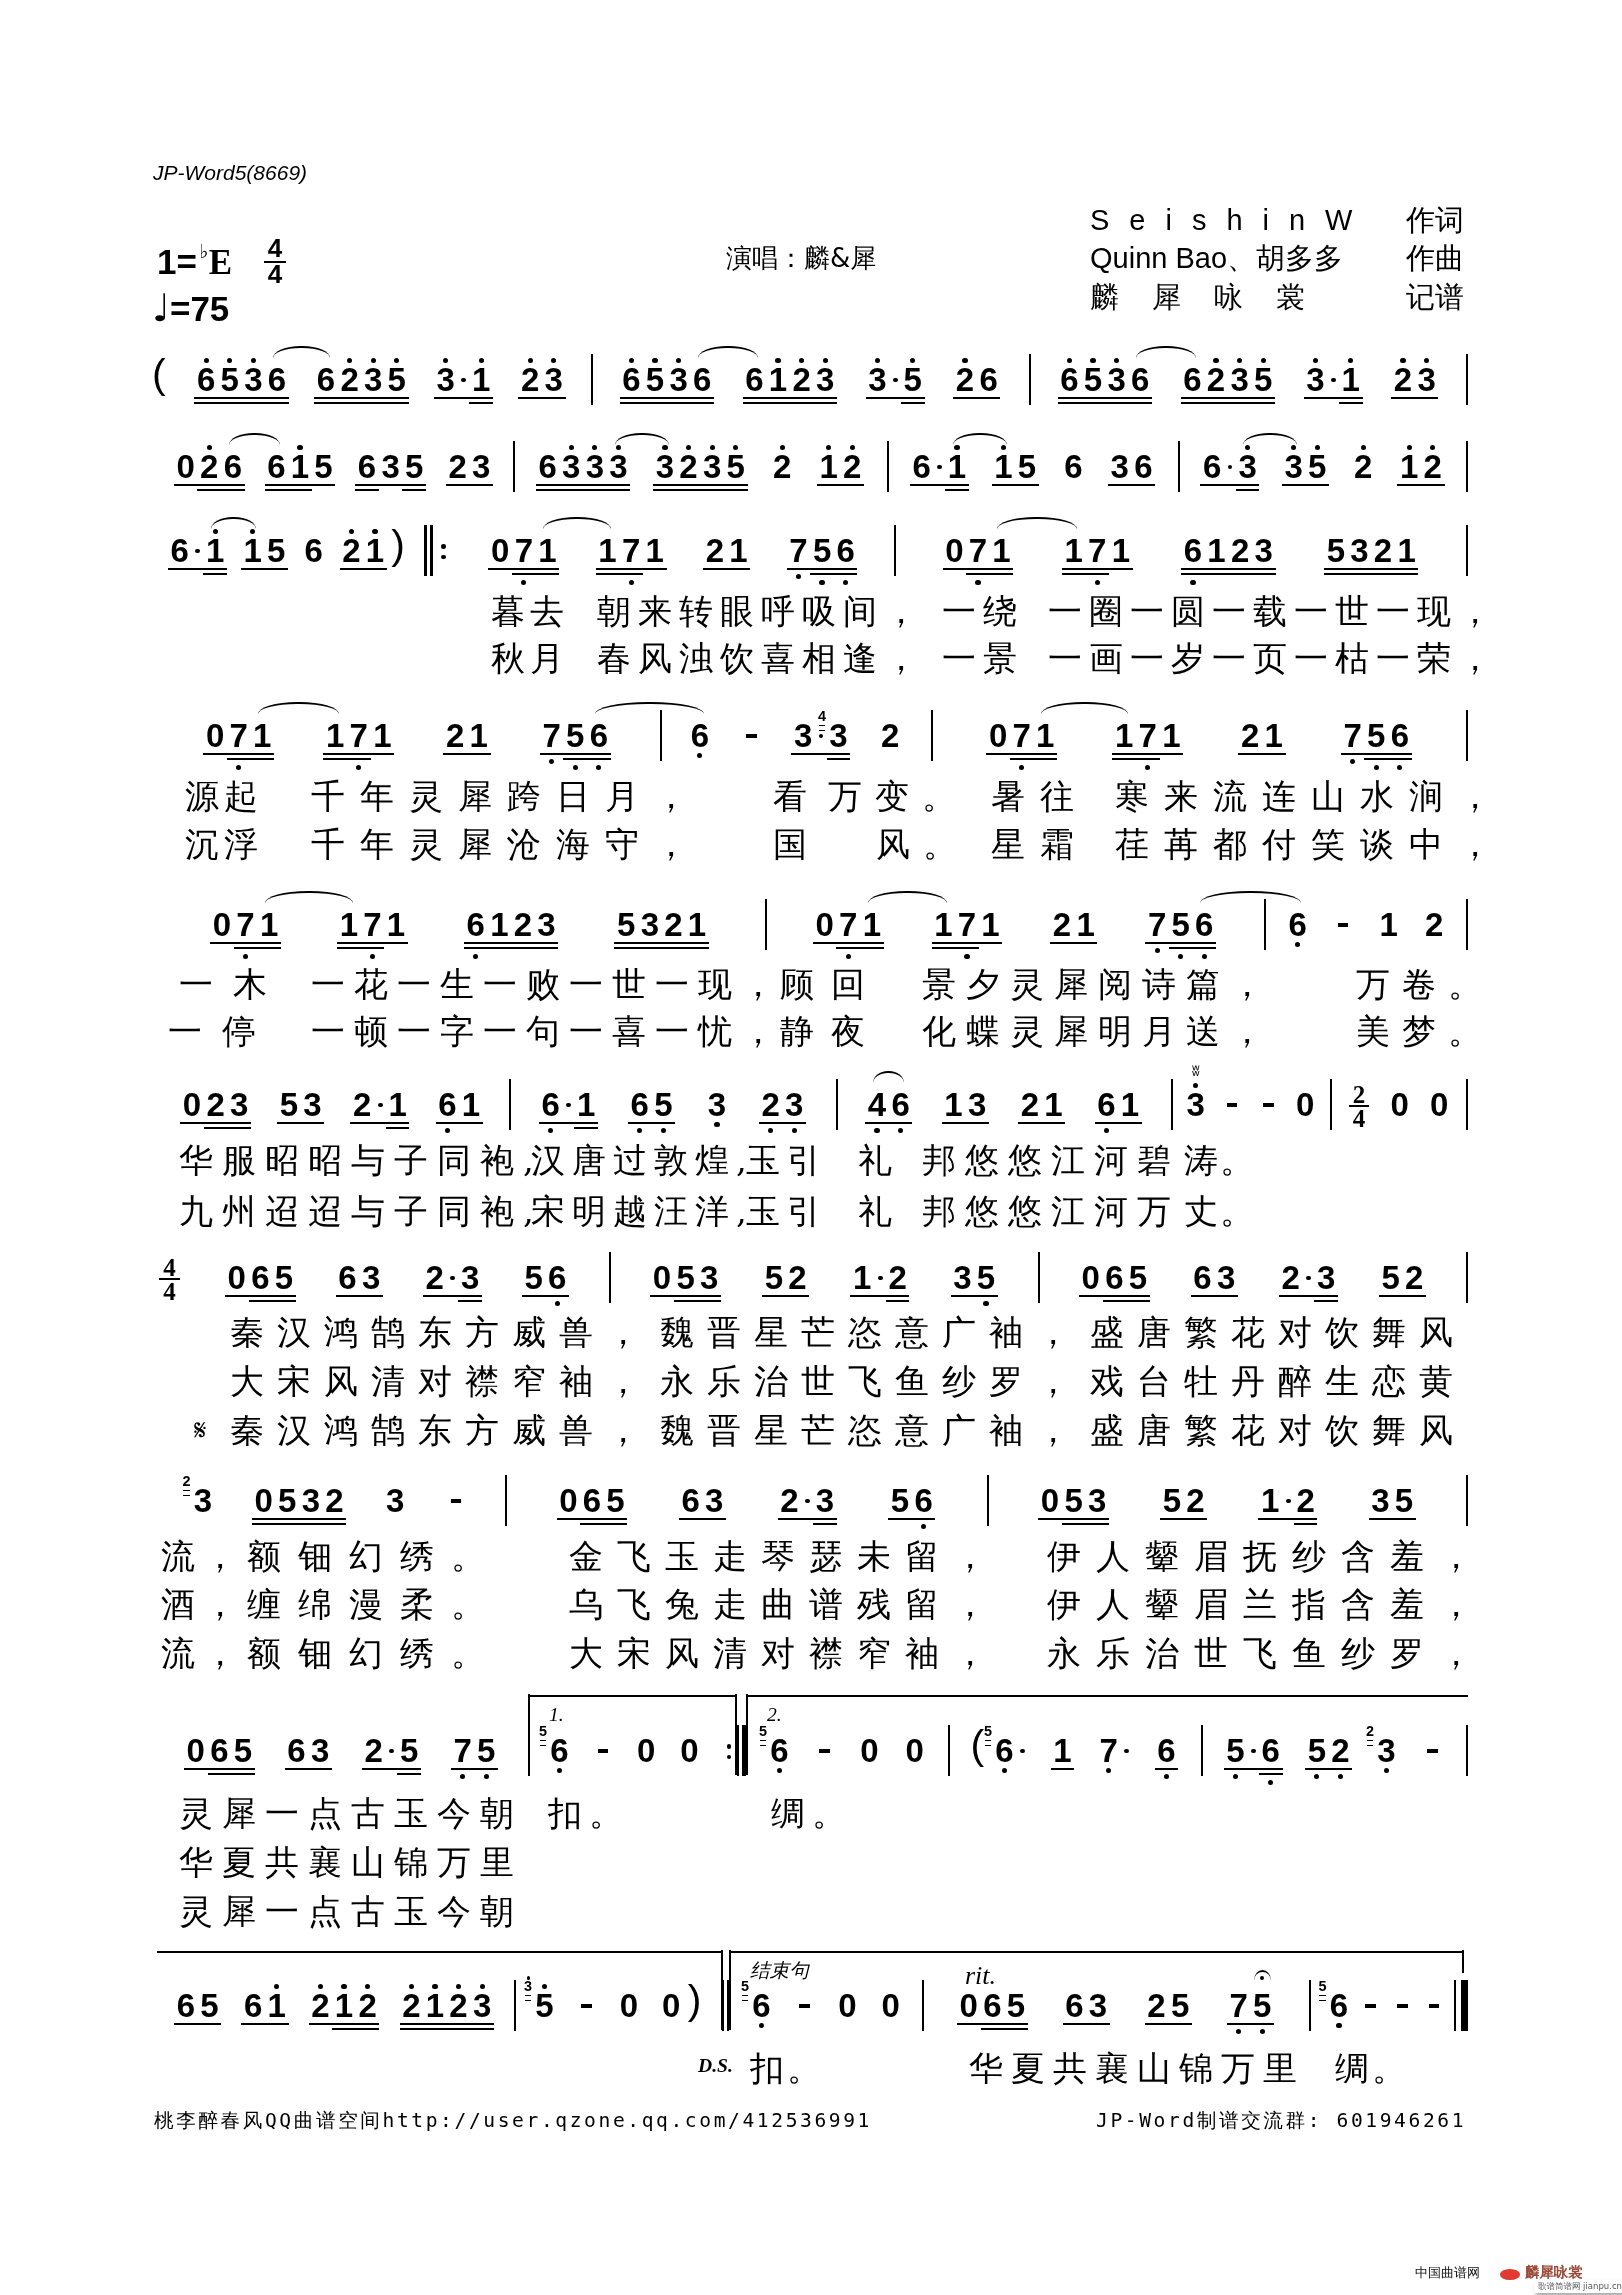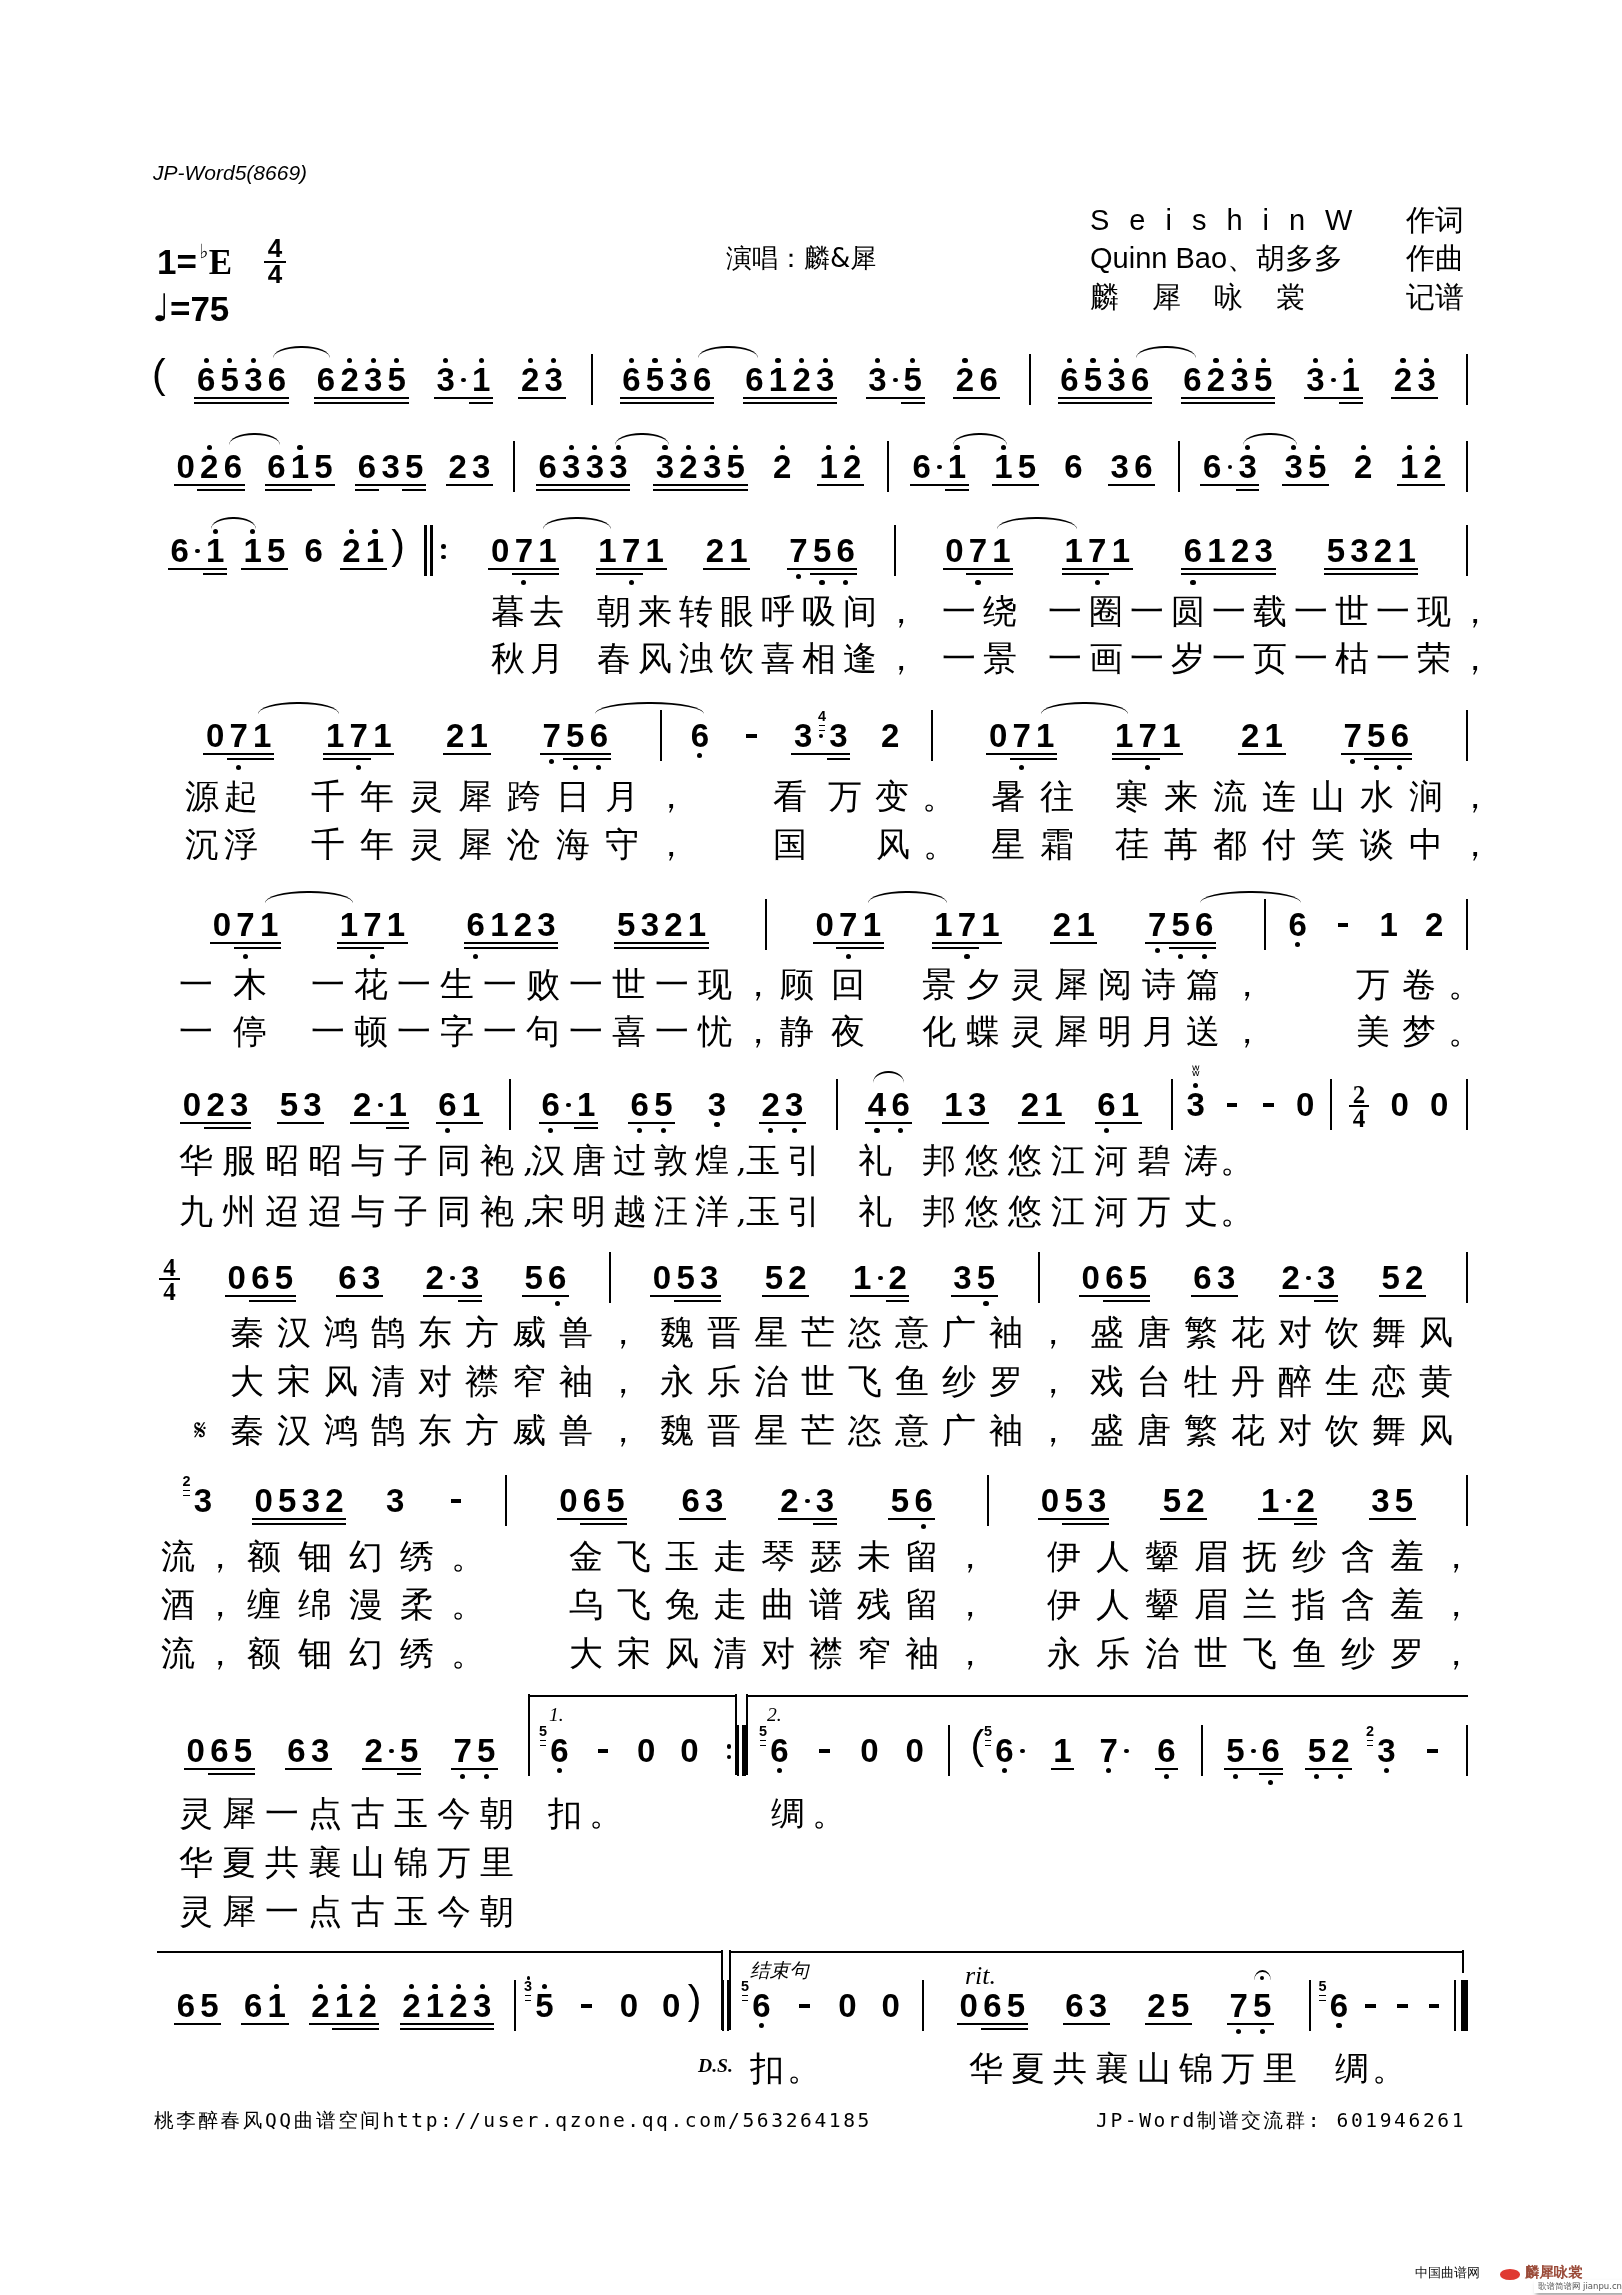--- a/index.html
+++ b/index.html
@@ -528,21 +528,21 @@
         <div class="tie" style="left: 1200px; width: 101px;"></div>
       </div>
       <div class="lyr-row" style="top: 965px;">
         <span class="lyr-seg" style="left: 179px;"><span class="lc" style="width: 54px;">一</span><span class="lc" style="width: 54px;">木</span></span>
         <span class="lyr-seg" style="left: 311px;"><span class="lc" style="width: 43px;">一</span><span class="lc" style="width: 43px;">花</span><span class="lc" style="width: 43px;">一</span><span class="lc" style="width: 43px;">生</span><span class="lc" style="width: 43px;">一</span><span class="lc" style="width: 43px;">败</span><span class="lc" style="width: 43px;">一</span><span class="lc" style="width: 43px;">世</span><span class="lc" style="width: 43px;">一</span><span class="lc" style="width: 43px;">现</span><span class="lc" style="width: 43px;">，</span></span>
         <span class="lyr-seg" style="left: 780px;"><span class="lc" style="width: 51px;">顾</span><span class="lc" style="width: 51px;">回</span></span>
         <span class="lyr-seg" style="left: 922px;"><span class="lc" style="width: 44px;">景</span><span class="lc" style="width: 44px;">夕</span><span class="lc" style="width: 44px;">灵</span><span class="lc" style="width: 44px;">犀</span><span class="lc" style="width: 44px;">阅</span><span class="lc" style="width: 44px;">诗</span><span class="lc" style="width: 44px;">篇</span><span class="lc" style="width: 44px;">，</span></span>
         <span class="lyr-seg" style="left: 1356px;"><span class="lc" style="width: 46px;">万</span><span class="lc" style="width: 46px;">卷</span><span class="lc" style="width: 46px;">。</span></span>
       </div>
       <div class="lyr-row" style="top: 1012px;">
-        <span class="lyr-seg" style="left: 179px;"><span class="lc" style="width: 54px;">一</span><span class="lc" style="width: 54px;">停</span></span>
+        <span class="lyr-seg" style="left: 168px;"><span class="lc" style="width: 54px;">一</span><span class="lc" style="width: 54px;">停</span></span>
         <span class="lyr-seg" style="left: 311px;"><span class="lc" style="width: 43px;">一</span><span class="lc" style="width: 43px;">顿</span><span class="lc" style="width: 43px;">一</span><span class="lc" style="width: 43px;">字</span><span class="lc" style="width: 43px;">一</span><span class="lc" style="width: 43px;">句</span><span class="lc" style="width: 43px;">一</span><span class="lc" style="width: 43px;">喜</span><span class="lc" style="width: 43px;">一</span><span class="lc" style="width: 43px;">忧</span><span class="lc" style="width: 43px;">，</span></span>
         <span class="lyr-seg" style="left: 780px;"><span class="lc" style="width: 51px;">静</span><span class="lc" style="width: 51px;">夜</span></span>
         <span class="lyr-seg" style="left: 922px;"><span class="lc" style="width: 44px;">化</span><span class="lc" style="width: 44px;">蝶</span><span class="lc" style="width: 44px;">灵</span><span class="lc" style="width: 44px;">犀</span><span class="lc" style="width: 44px;">明</span><span class="lc" style="width: 44px;">月</span><span class="lc" style="width: 44px;">送</span><span class="lc" style="width: 44px;">，</span></span>
         <span class="lyr-seg" style="left: 1356px;"><span class="lc" style="width: 46px;">美</span><span class="lc" style="width: 46px;">梦</span><span class="lc" style="width: 46px;">。</span></span>
       </div>
       <div class="line" style="top: 1093px;">
         <div class="measure" style="left: 154px; width: 355px;">
           <div class="grp">
             <span class="c">0<i class="ul ul1"></i></span>
             <span class="c">2<i class="ul ul1"></i><i class="ul ul2"></i></span>
@@ -1047,21 +1047,21 @@
         <span class="mark mark-rit" style="left: 965px; top: -31px;">rit.</span>
       </div>
       <div class="lyr-row" style="top: 2049px;">
         <span class="lyr-seg ds" style="left: 698px;">D.S.</span>
         <span class="lyr-seg" style="left: 750px;"><span class="lc" style="width: 37px;">扣</span><span class="lc" style="width: 37px;">。</span></span>
         <span class="lyr-seg" style="left: 969px;"><span class="lc" style="width: 42px;">华</span><span class="lc" style="width: 42px;">夏</span><span class="lc" style="width: 42px;">共</span><span class="lc" style="width: 42px;">襄</span><span class="lc" style="width: 42px;">山</span><span class="lc" style="width: 42px;">锦</span><span class="lc" style="width: 42px;">万</span><span class="lc" style="width: 42px;">里</span></span>
         <span class="lyr-seg" style="left: 1335px;"><span class="lc" style="width: 37px;">绸</span><span class="lc" style="width: 37px;">。</span></span>
       </div>
     </div>
 
-  <div class="abs foot-left">桃李醉春风QQ曲谱空间http://user.qzone.qq.com/563264185</div>
+  <div class="abs foot-left">桃李醉春风QQ曲谱空间http://user.qzone.qq.com/412536991</div>
   <div class="abs foot-right">JP-Word制谱交流群: 601946261</div>
 
   <div class="abs wm-upload">中国曲谱网</div>
   <div class="abs wm-logo"></div>
   <div class="abs wm-site">麟犀咏裳</div>
   <div class="abs wm-overlay">歌谱简谱网 jianpu.cn</div>
 </div>
 
 
 </body></html>

